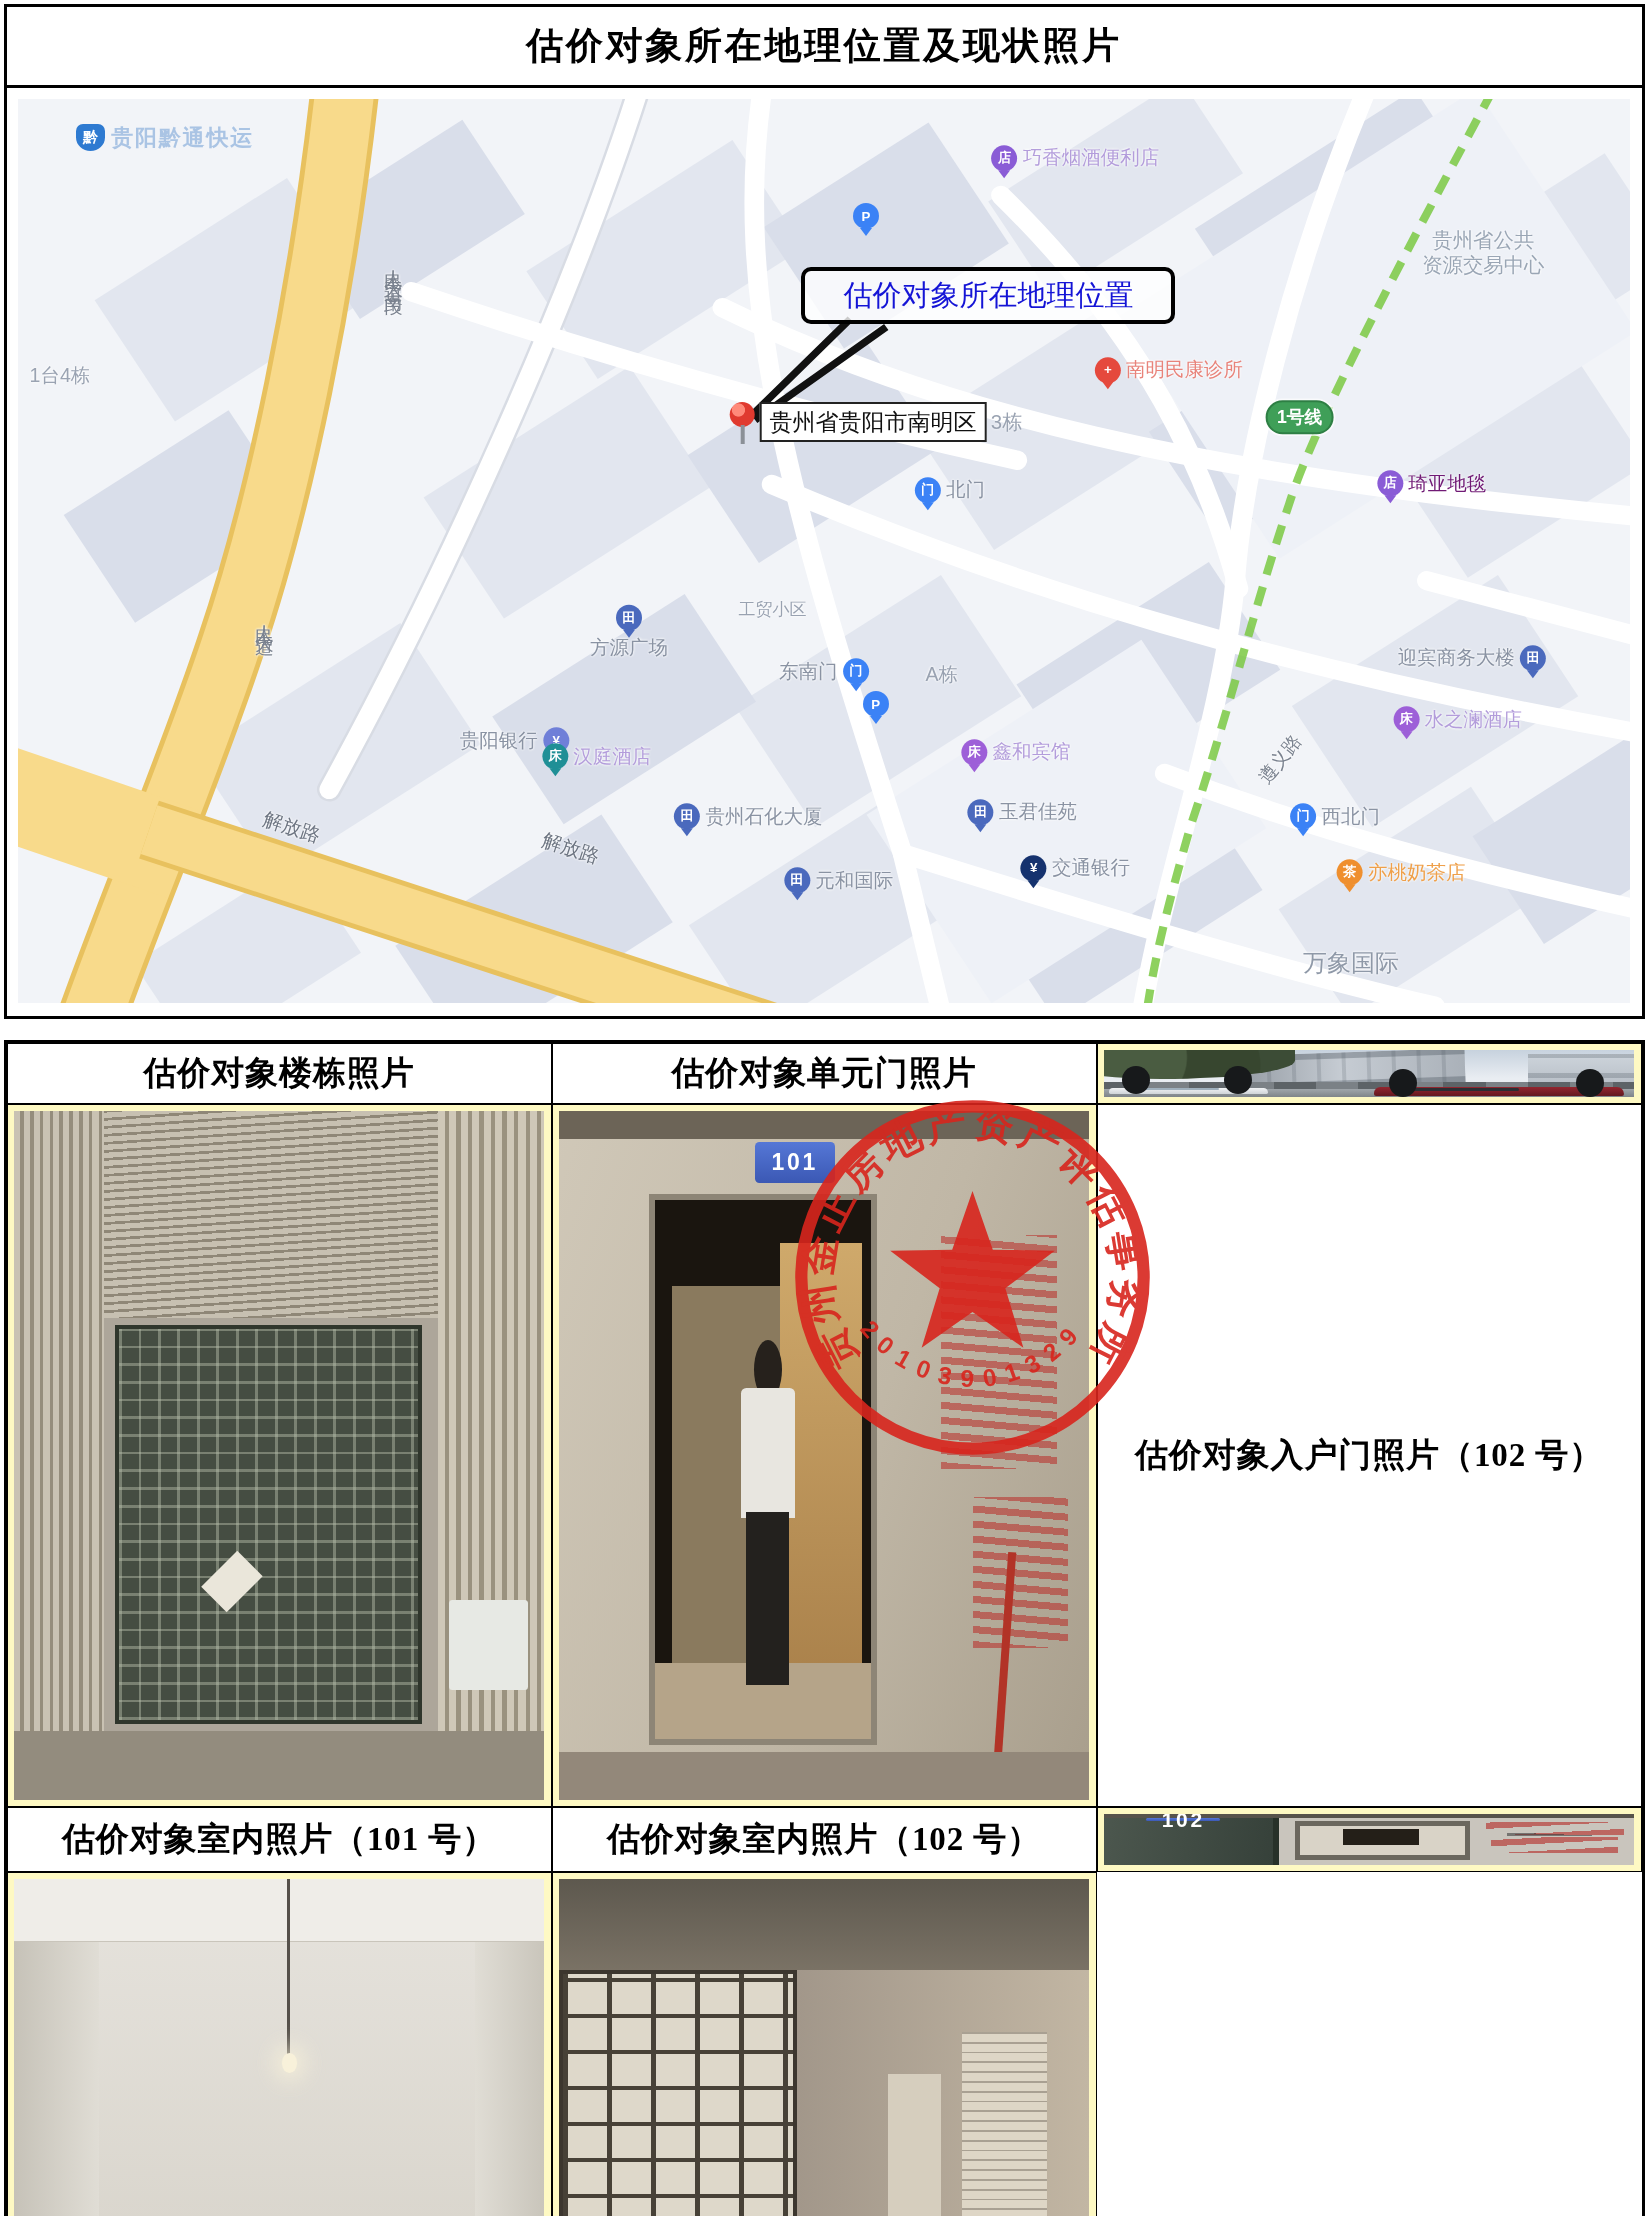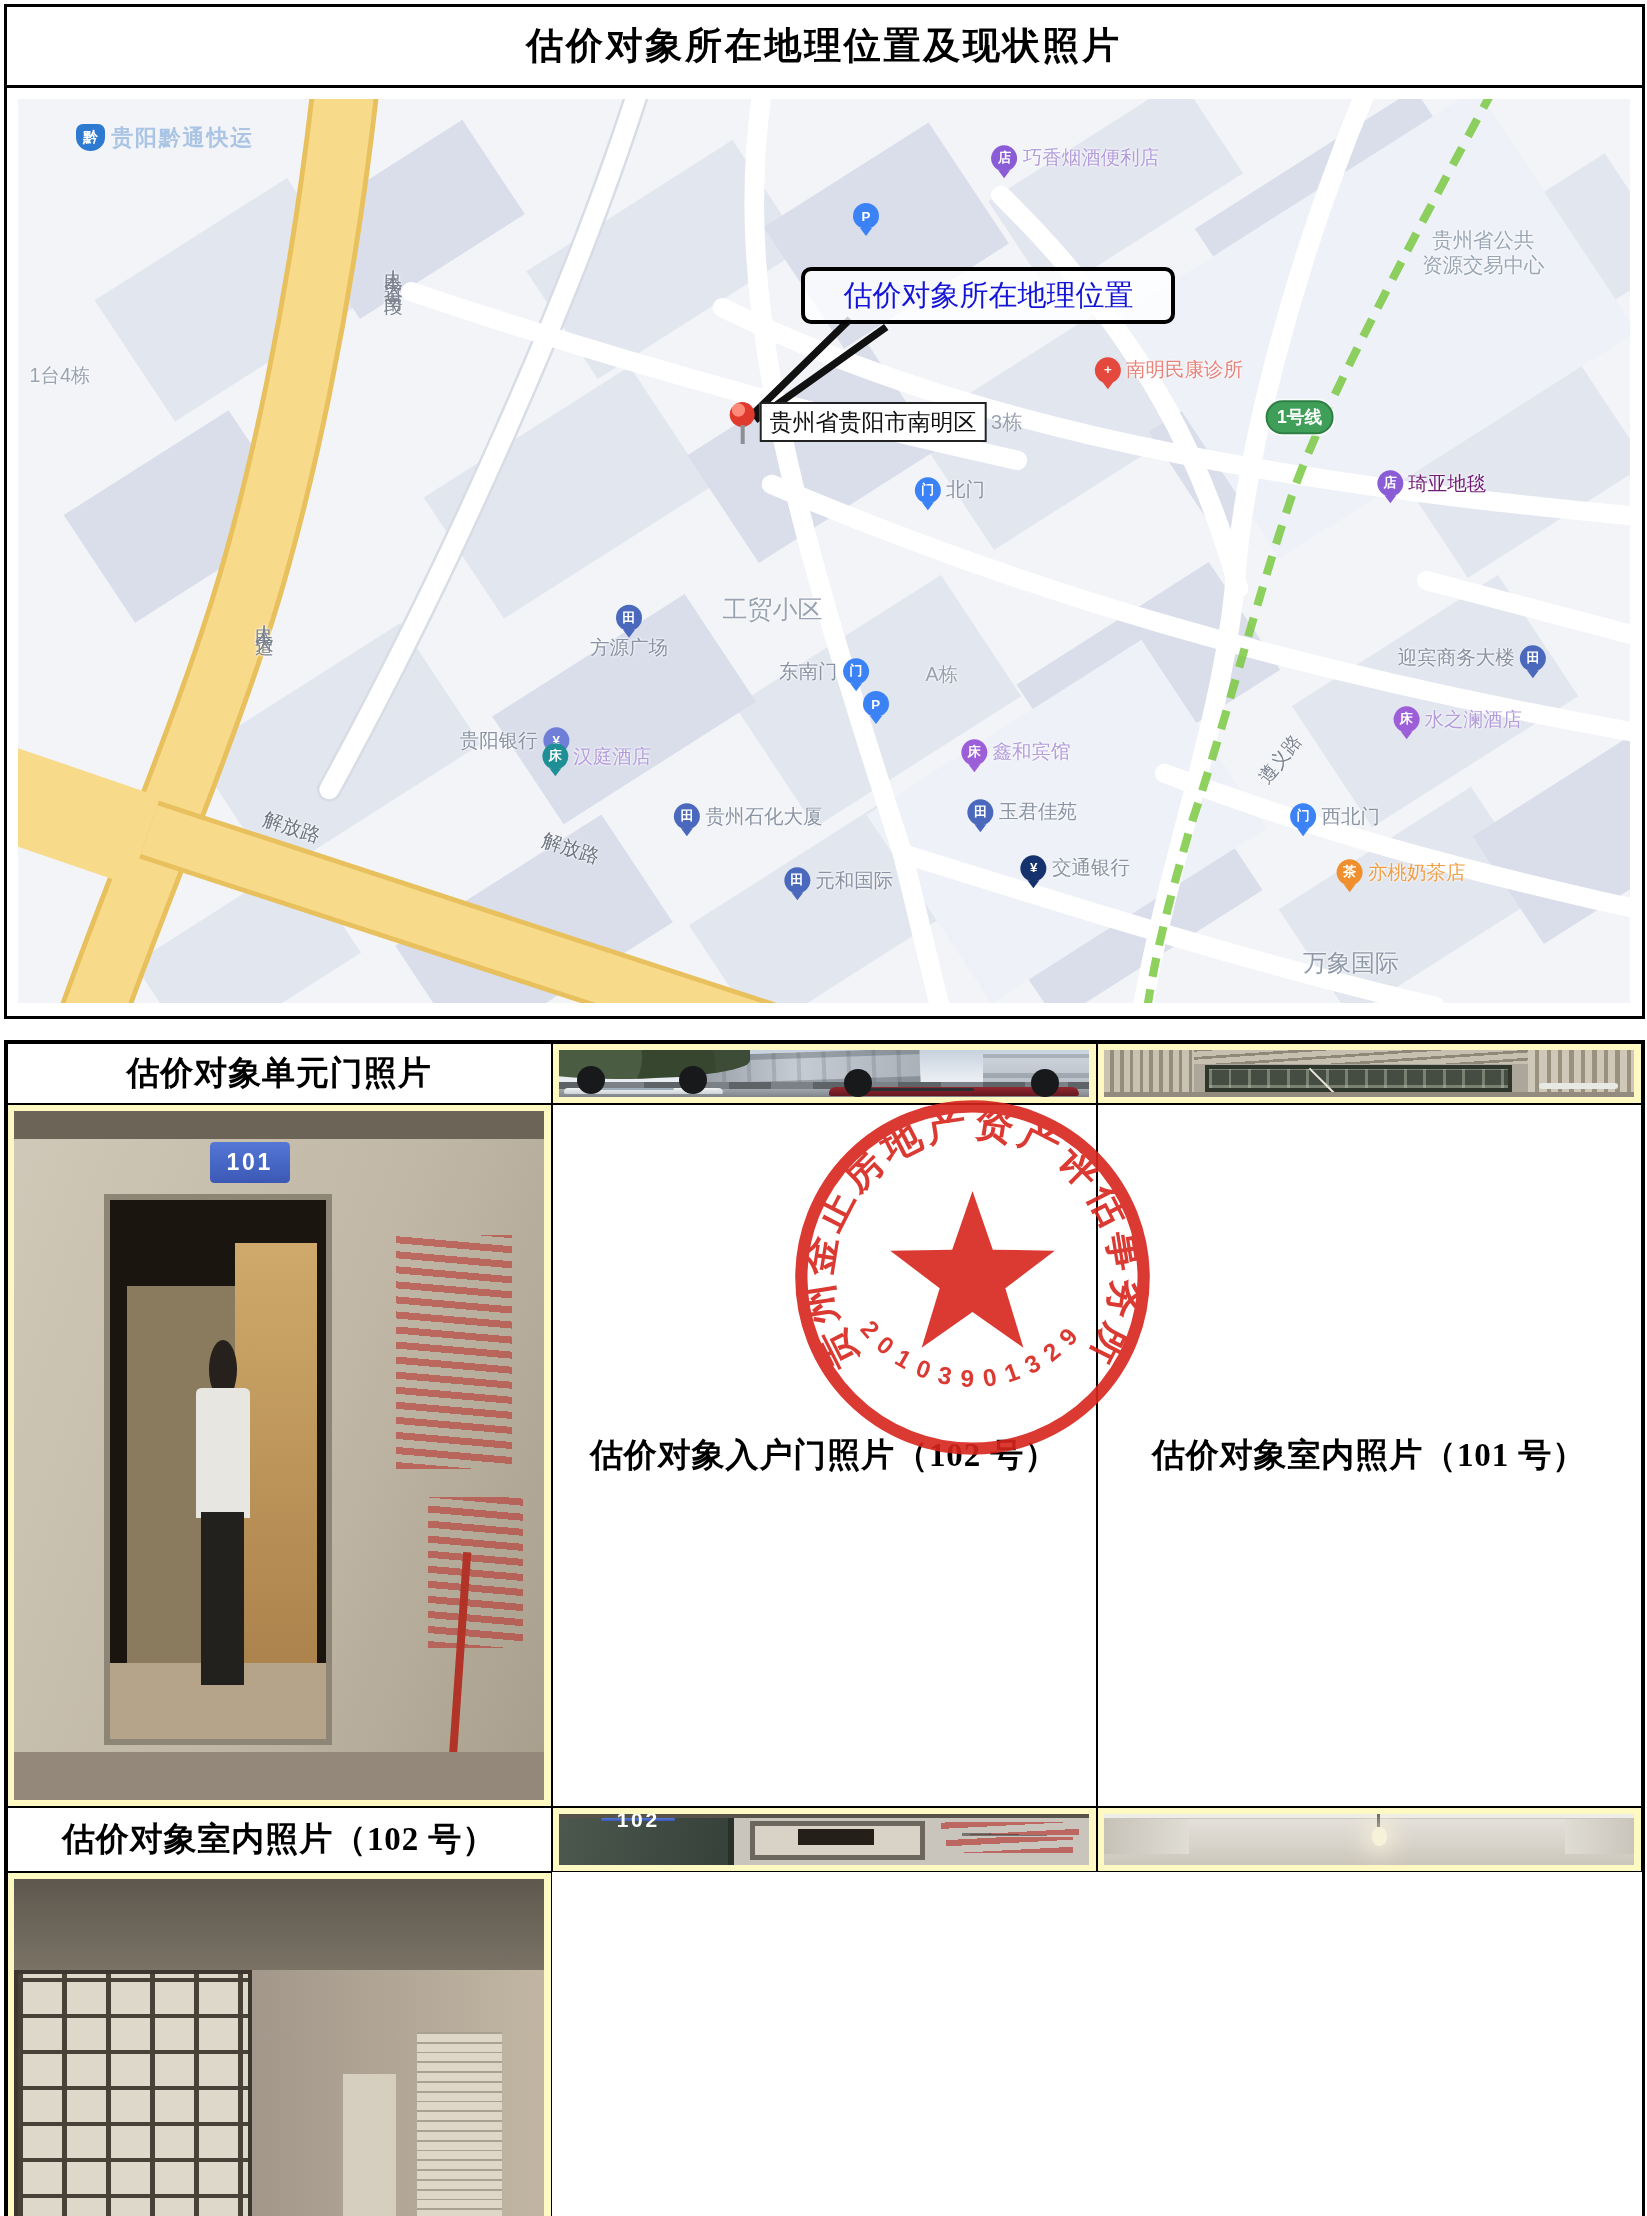--- a/index.html
+++ b/index.html
@@ -313,36 +313,37 @@
             <div class="pin" style="background: rgb(239, 143, 46);">茶<div class="pin-tail" style="border-top-color: rgb(239, 143, 46);"></div></div>
             <span class="poi-label" style="color: rgb(239, 160, 74);">亦桃奶茶店</span>
           </div>
           <div class="poi" style="left: 52.6%; top: 13.2%;">
             <div class="pin" style="background: rgb(59, 130, 246);">P<div class="pin-tail" style="border-top-color: rgb(59, 130, 246);"></div></div>
           </div>
           <div class="poi" style="left: 53.2%; top: 67.2%;">
             <div class="pin" style="background: rgb(59, 130, 246);">P<div class="pin-tail" style="border-top-color: rgb(59, 130, 246);"></div></div>
           </div>
           <div class="area-label" style="left: 2.6%; top: 30.5%; font-size: 19.5px; color: rgb(154, 163, 178);">1台4栋</div>
-          <div class="area-label" style="left: 46.8%; top: 56.5%; font-size: 25px; color: rgb(153, 162, 177);">工贸小区</div>
+          <div class="area-label" style="left: 46.8%; top: 56.5%; font-size: 17px; color: rgb(153, 162, 177);">工贸小区</div>
           <div class="area-label" style="left: 57.3%; top: 63.6%; font-size: 19.5px; color: rgb(153, 162, 177);">A栋</div>
           <div class="area-label" style="left: 90.9%; top: 17%; font-size: 20.4px; color: rgb(154, 166, 181); white-space: pre-line;">贵州省公共
 资源交易中心</div>
           <div class="area-label" style="left: 82.7%; top: 95.6%; font-size: 24px; color: rgb(143, 153, 168);">万象国际</div>
           <div class="road-label vert" style="left: 23.3%; top: 19.2%; font-size: 18.6px; color: rgb(122, 130, 143); transform: translate(-50%, -50%);">人民大道（南段）</div>
           <div class="road-label vert" style="left: 15.3%; top: 57.5%; font-size: 18.6px; color: rgb(122, 130, 143); transform: translate(-50%, -50%);">人民大道</div>
           <div class="road-label" style="left: 17%; top: 80.5%; font-size: 19.5px; color: rgb(109, 117, 130); transform: translate(-50%, -50%) rotate(18deg);">解放路</div>
           <div class="road-label" style="left: 34.3%; top: 82.8%; font-size: 19.5px; color: rgb(109, 117, 130); transform: translate(-50%, -50%) rotate(18deg);">解放路</div>
           <div class="road-label" style="left: 78.3%; top: 73%; font-size: 18.6px; color: rgb(122, 130, 143); transform: translate(-50%, -50%) rotate(-52deg);">遵义路</div>
         </div>
     </div>
   </div>
 
   <div id="table2">
 
+    <div class="cap">估价对象楼栋照片</div>
     <div class="cap">估价对象单元门照片</div>
 
     <div class="ph-cell">
       <div class="ph p1">
         <div class="abs tower"></div>
         <div class="abs tower2"></div>
         <div class="abs trees"></div>
         <div class="abs shops"></div>
         <div class="abs road"></div>
         <div class="abs car-w">

